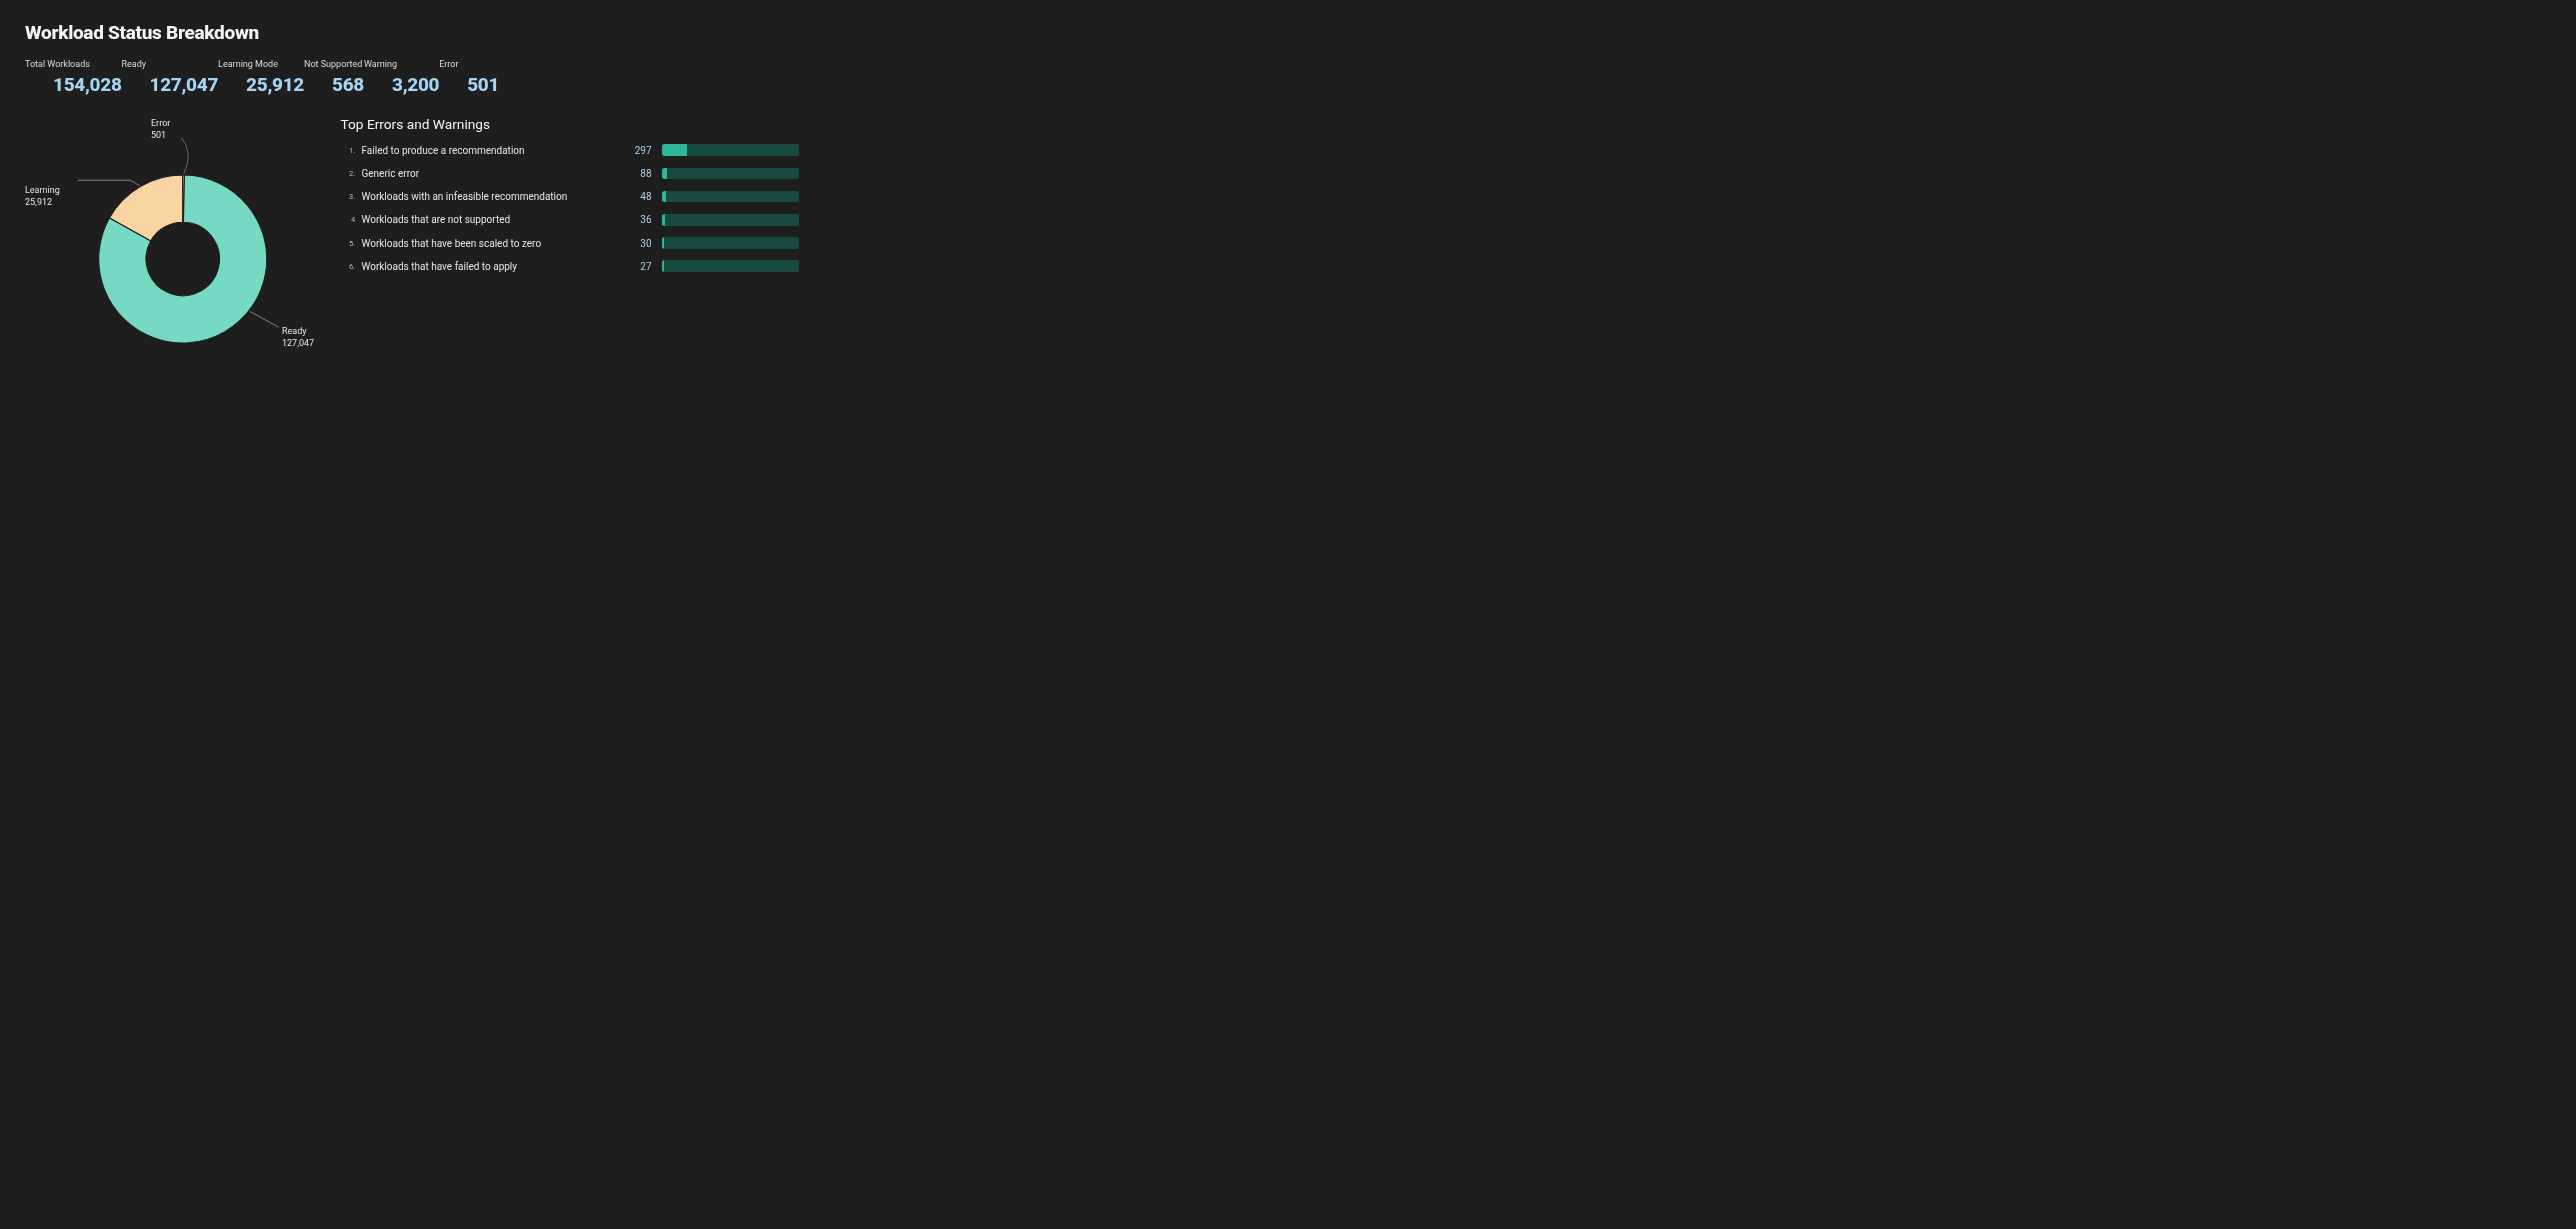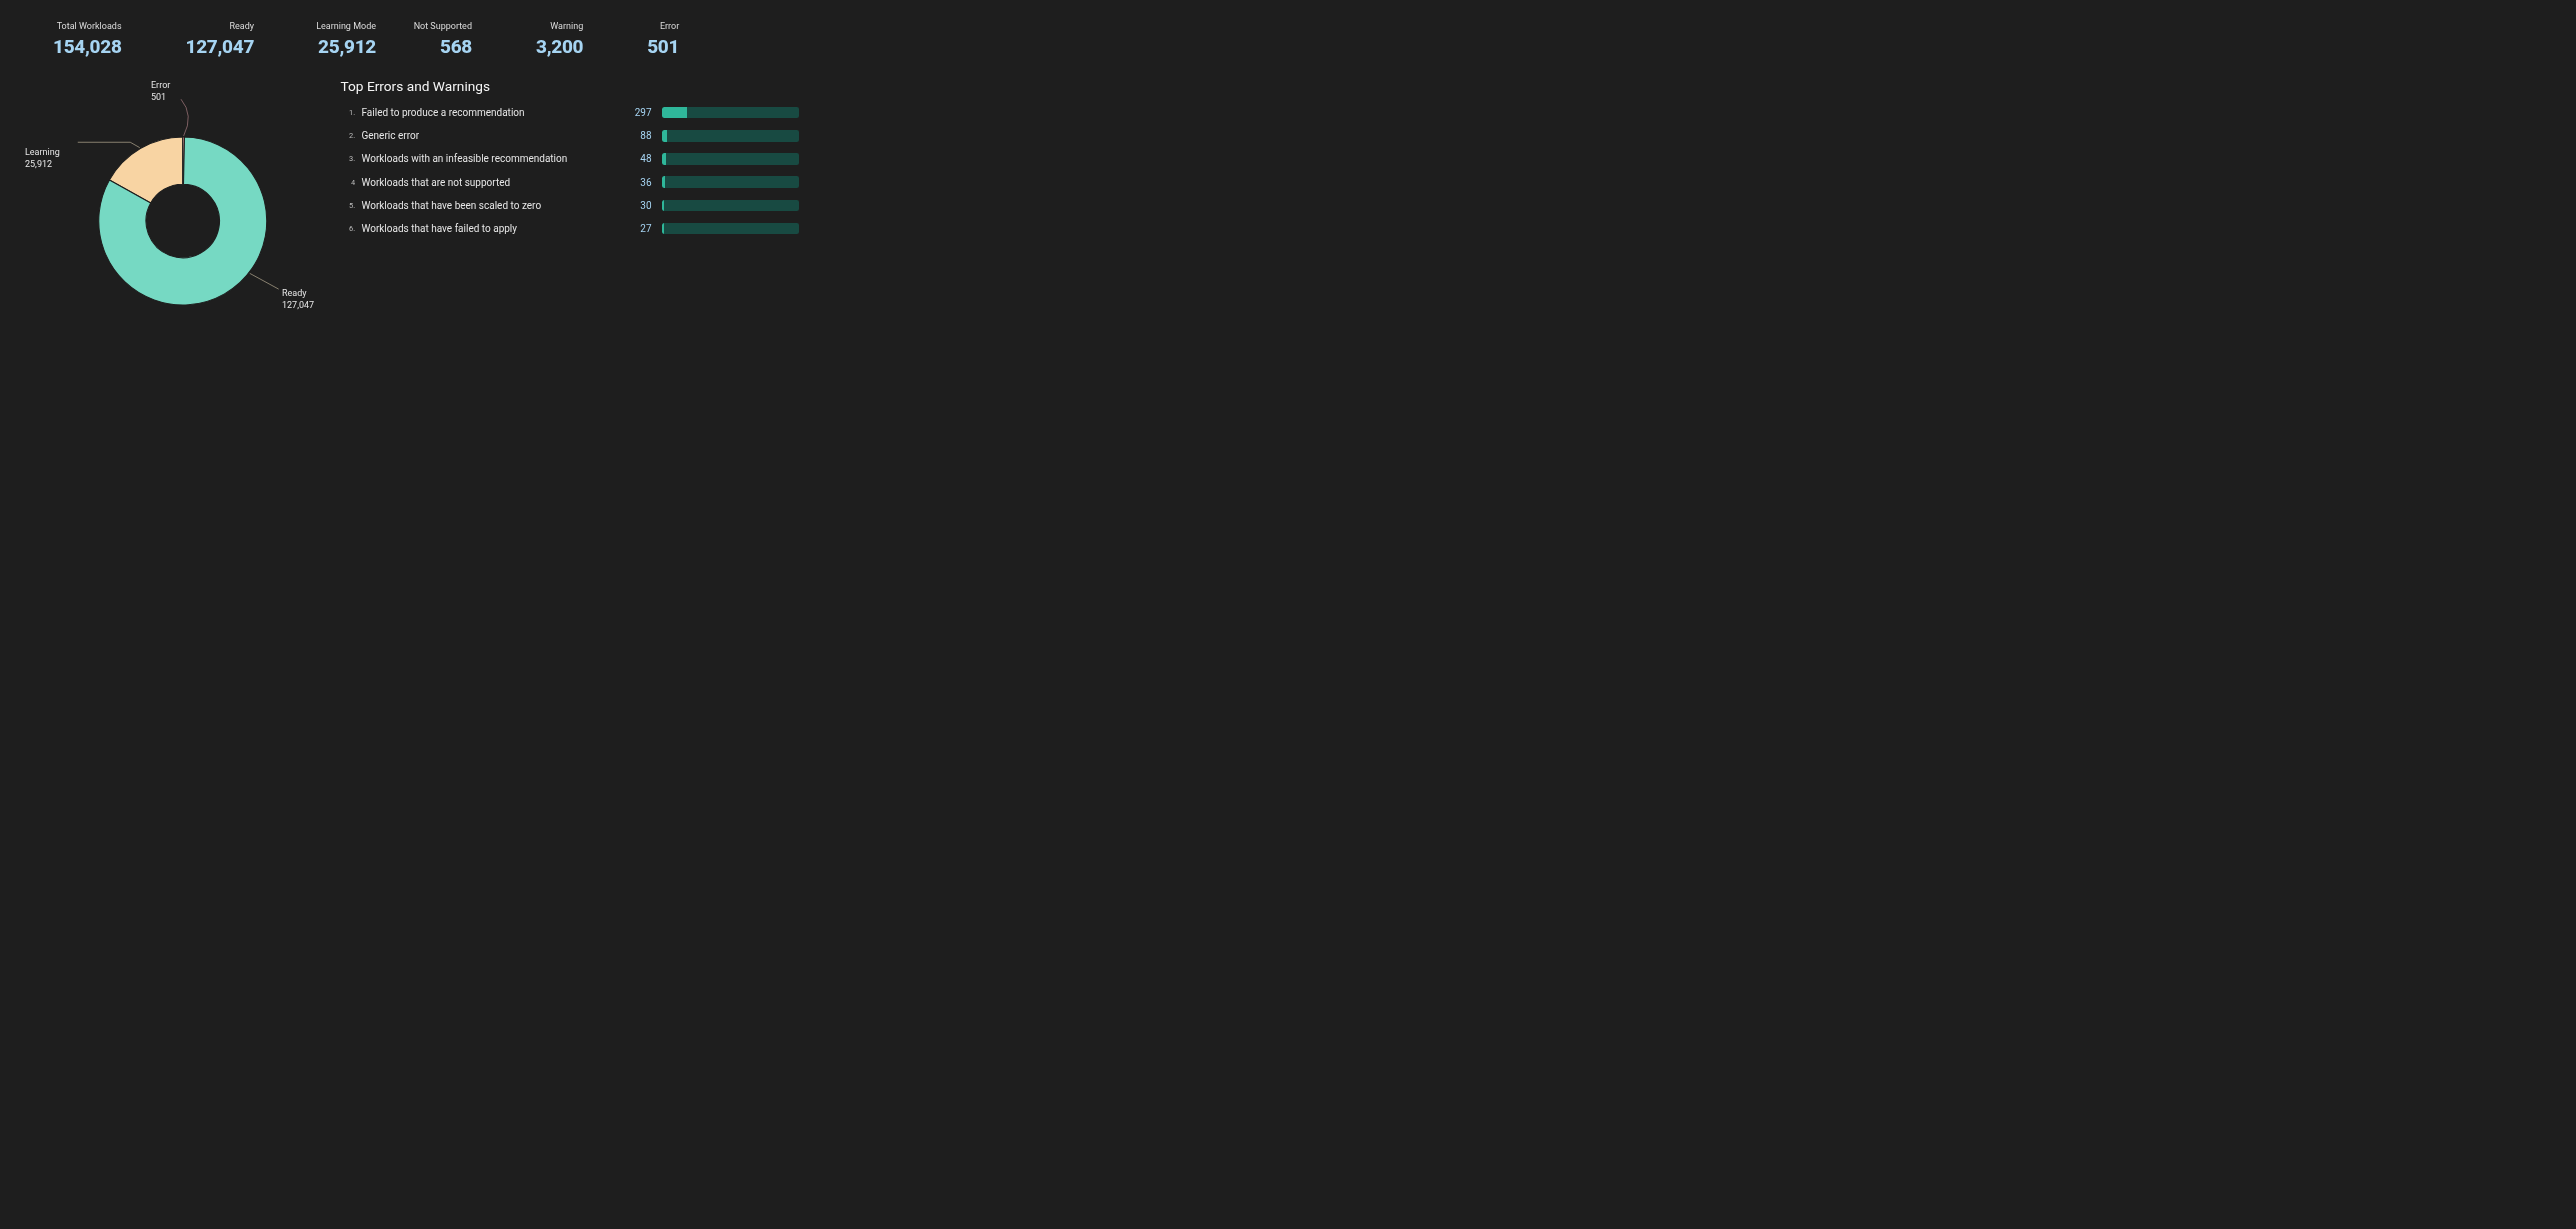--- a/index.html
+++ b/index.html
@@ -21,23 +21,21 @@
   }
   h1.title {
     margin: 0 0 14.7px 0;
     font-size: 19px;
     font-weight: 800;
     letter-spacing: -0.3px;
     color: #f5f5f5;
   }
   .stats-row {
     display: flex;
-    gap: 36px;
     margin-bottom: 15.8px;
-    text-align: right;
   }
   .stat {
     display: flex;
     flex-direction: column;
   }
   .stat-label {
     font-size: 9px;
     color: #dcdcdc;
     font-weight: 400;
     margin-bottom: 4.2px;
@@ -122,20 +120,21 @@
     background: #2fb79a;
     border-radius: 2.1px 0 0 2.1px;
     min-width: 1.6px;
   }
 </style>
 </head>
 <body>
 
 <div class="page">
 
+  <h1 class="title">Workload Status Breakdown</h1>
 
   <div class="stats-row" id="stats-row">
       <div class="stat">
         <div class="stat-label">Total Workloads</div>
         <div class="stat-value">154,028</div>
       </div>
       <div class="stat">
         <div class="stat-label">Ready</div>
         <div class="stat-value">127,047</div>
       </div>

